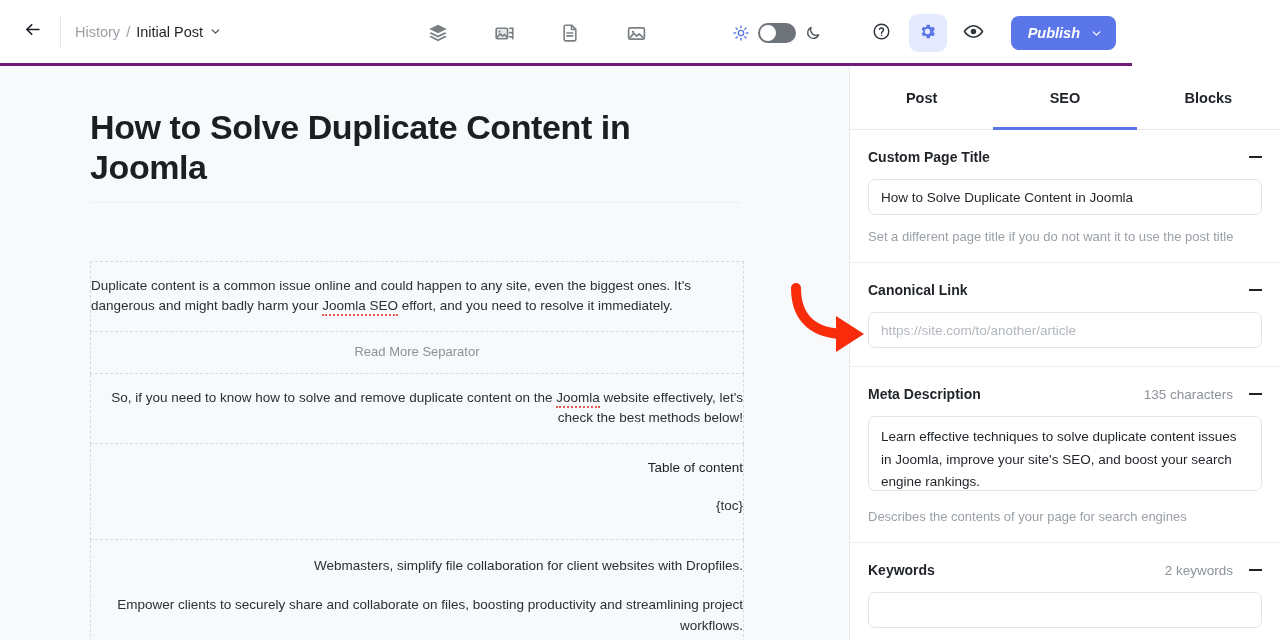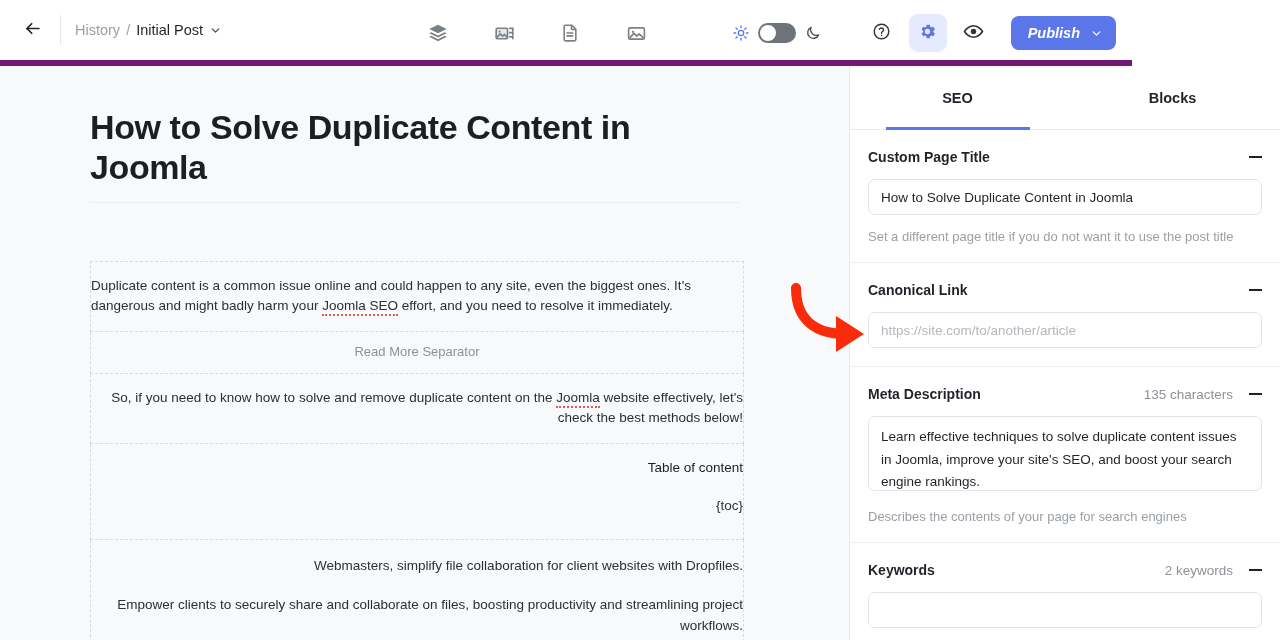--- a/index.html
+++ b/index.html
@@ -9,21 +9,21 @@
     font-family: "Liberation Sans", sans-serif;
     background: #ffffff;
     color: #1f2328;
   }
 
   
   .topbar {
     position: absolute; top: 0; left: 0;
     width: 1132px; height: 66px;
     background: #ffffff;
-    border-bottom: 6px solid #701a75;
+    border-bottom: 3px solid #701a75;
     display: flex; align-items: center;
     z-index: 5;
   }
   .back-btn {
     width: 44px; height: 44px; margin-left: 10px;
     display: flex; align-items: center; justify-content: center;
     color: #1f2328; border-radius: 6px; cursor: pointer;
   }
   .vdiv { width: 1px; height: 30px; background: #e4e6e8; margin: 0 4px 0 6px; }
   .crumb {
@@ -325,20 +325,23 @@
 <div class="arrow-anno">
   <svg width="86" height="76" viewBox="0 0 86 76" fill="none">
     <path d="M12 10 C 12 44, 34 56, 62 56" stroke="#f82b0b" stroke-width="10" stroke-linecap="round" fill="none"></path>
     <path d="M52 38 L 80 56 L 52 74 Z" fill="#f82b0b"></path>
   </svg>
 </div>
 
 <div class="sidebar">
 
   <div class="tabs">
+    <div class="tab">
+      <span>Post</span>
+    </div>
     <div class="tab active">
       <span>SEO</span>
     </div>
     <div class="tab">
       <span>Blocks</span>
     </div>
   </div>
 
   <div class="section">
     <div class="sec-head">

